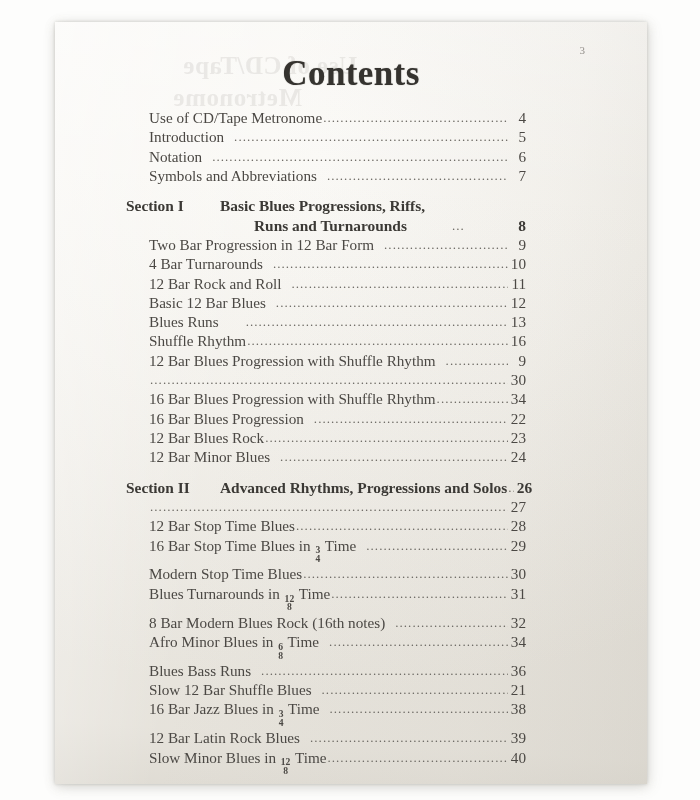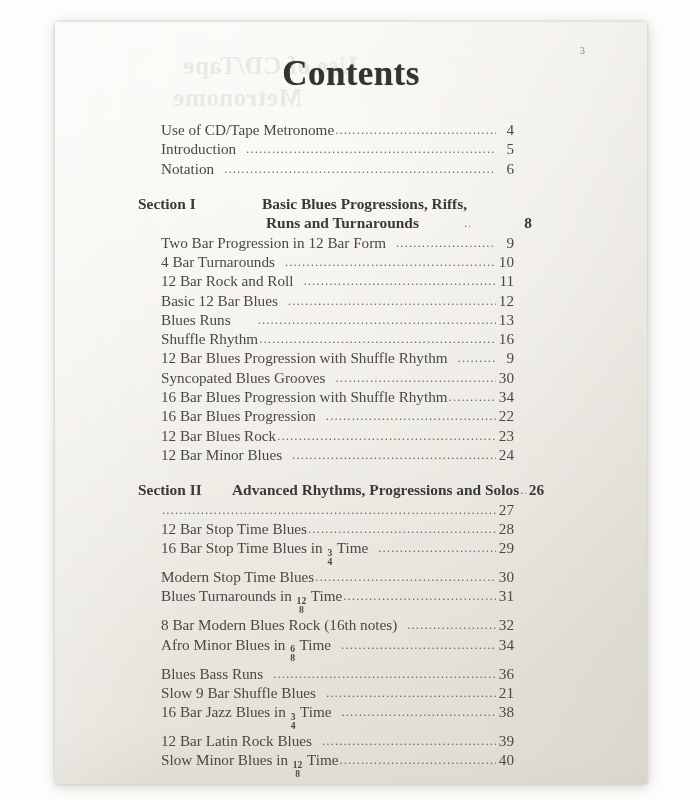--- a/index.html
+++ b/index.html
@@ -95,21 +95,21 @@
 
   
   .toc {
     position: absolute;
     left: 0;
     top: 82px;
     width: 592px;
     color: #4b4844;
   }
 
-  .group { margin: 16px; }
+  .group { margin: 4px; }
   .group.spaced { margin-top: 11px; }
 
   
   .row {
     display: flex;
     align-items: baseline;
     font-size: 15.2px;
     line-height: 1.255;
     white-space: nowrap;
   }
@@ -153,21 +153,20 @@
   .sec-row .secname {
     flex: 0 0 auto;
     width: 94px;
   }
   .sec-row .sectitle { flex: 0 0 auto; }
   .sec-row .dots { color: #6d6a64; font-weight: normal; }
 
   
   .sec-row.two-line-first {
     padding-right: 117px;
-    gap: 30px;
   }
   .sec-cont {
     padding-left: 195px;
     padding-right: 117px;
     font-weight: bold;
     font-size: 15.4px;
     color: #3b3935;
     gap: 44px;
   }
   .sec-cont .dots { font-weight: normal; color: #6d6a64; }
@@ -211,20 +210,25 @@
             <div class="row entry">
               <span class="label gap">Introduction</span>
               <span class="dots"></span>
               <span class="pageno">5</span>
             </div>
             <div class="row entry">
               <span class="label gap">Notation</span>
               <span class="dots"></span>
               <span class="pageno">6</span>
             </div>
+            <div class="row entry">
+              <span class="label gap">Symbols and Abbreviations</span>
+              <span class="dots"></span>
+              <span class="pageno">7</span>
+            </div>
           </div>
           <div class="group spaced">
             <div class="row sec-row two-line-first">
               <span class="secname">Section I</span>
               <span class="sectitle">Basic Blues Progressions, Riffs,</span>
             </div>
             <div class="row sec-cont">
               <span class="label">Runs and Turnarounds</span>
               <span class="dots"></span>
               <span class="pageno">8</span>
@@ -258,21 +262,20 @@
               <span class="label">Shuffle Rhythm</span>
               <span class="dots"></span>
               <span class="pageno">16</span>
             </div>
             <div class="row entry">
               <span class="label gap">12 Bar Blues Progression with Shuffle Rhythm</span>
               <span class="dots"></span>
               <span class="pageno">9</span>
             </div>
             <div class="row entry">
-              <span class="label gap">Syncopated Blues Grooves</span>
               <span class="dots"></span>
               <span class="pageno">30</span>
             </div>
             <div class="row entry">
               <span class="label">16 Bar Blues Progression with Shuffle Rhythm</span>
               <span class="dots"></span>
               <span class="pageno">34</span>
             </div>
             <div class="row entry">
               <span class="label gap">16 Bar Blues Progression</span>
@@ -339,21 +342,21 @@
                 </span><span>  Time</span></span>
               <span class="dots"></span>
               <span class="pageno">34</span>
             </div>
             <div class="row entry">
               <span class="label gap">Blues Bass Runs</span>
               <span class="dots"></span>
               <span class="pageno">36</span>
             </div>
             <div class="row entry">
-              <span class="label gap">Slow 9 Bar Shuffle Blues</span>
+              <span class="label gap">Slow 12 Bar Shuffle Blues</span>
               <span class="dots"></span>
               <span class="pageno">21</span>
             </div>
             <div class="row entry">
               <span class="label gap"><span>16 Bar Jazz Blues in </span><span class="frac">
                   <span class="num">3</span>
                   <span class="den">4</span>
                 </span><span>  Time</span></span>
               <span class="dots"></span>
               <span class="pageno">38</span>

